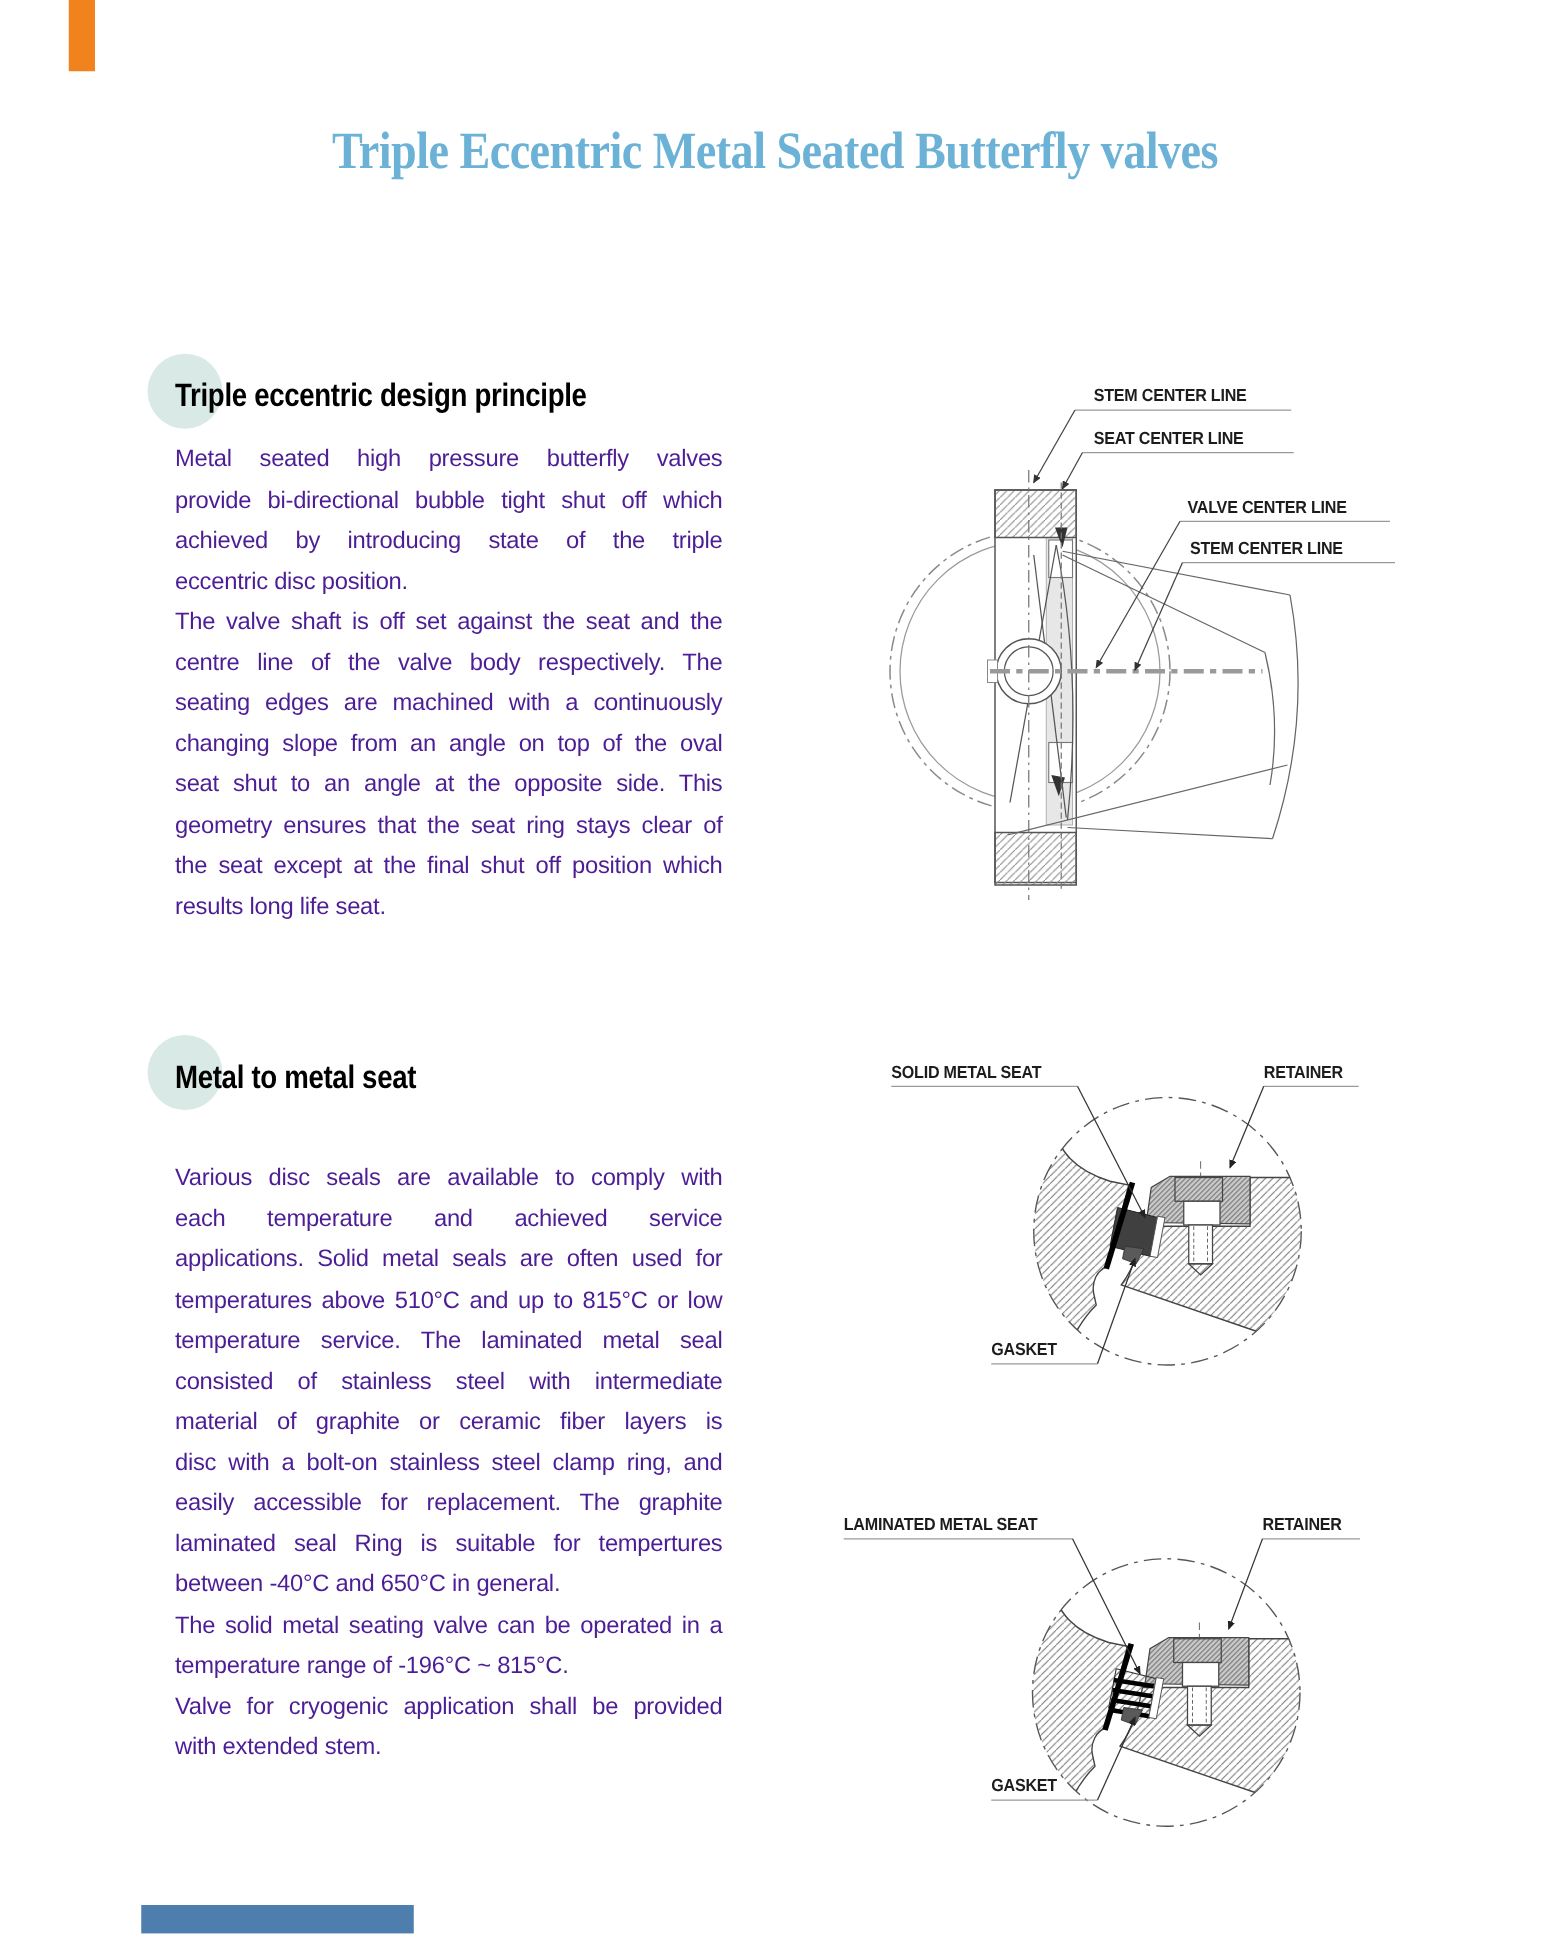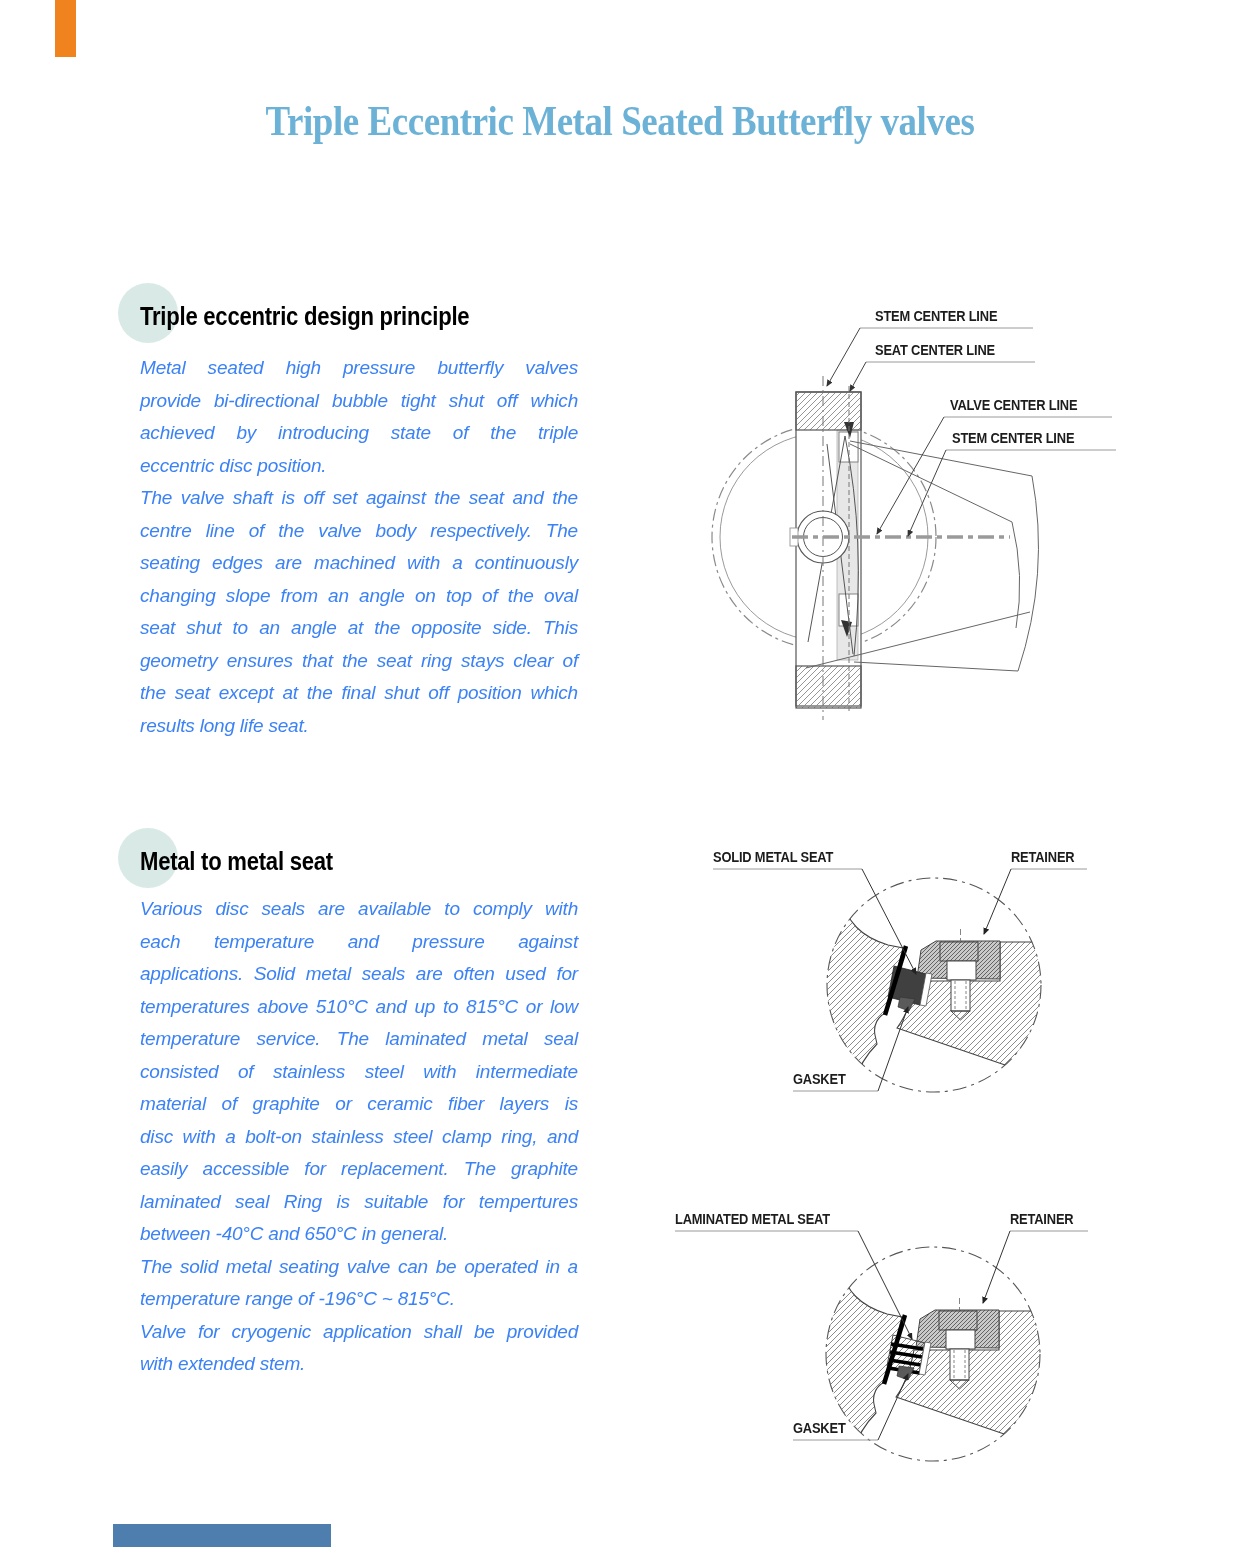--- a/index.html
+++ b/index.html
@@ -10,21 +10,21 @@
   .footer-bar{position:absolute;left:113px;top:1524px;width:218px;height:23px;background:var(--c-blue,#4d7eae);}
 
   .doc-title{position:absolute;left:0;top:96px;width:1240px;text-align:center;
              font-family:"Liberation Serif",serif;font-weight:bold;font-size:42px;line-height:50px;
              color:var(--c-title,#6cb2d6);transform:scaleX(.88);letter-spacing:-0.5px;}
 
   .sec-circle{position:absolute;width:60px;height:60px;border-radius:50%;background:var(--c-circle,#d9eae6);}
   .sec-heading{position:absolute;font-weight:bold;font-size:26px;color:#000;white-space:nowrap;
                transform:scaleX(.85);transform-origin:left center;letter-spacing:-0.3px;}
 
-  .body-col{position:absolute;left:140px;width:438px;font-size:19px;letter-spacing:-0.2px;color:#3b82f6;font-style:italic;}
+  .body-col{position:absolute;left:140px;width:438px;font-size:19px;letter-spacing:-0.2px;color:#4c1d95;}
   .bline{height:32.5px;line-height:32.5px;text-align:justify;text-align-last:justify;white-space:nowrap;overflow:visible;}
   .bline.end{text-align-last:left;}
 
   .diagram{position:absolute;}
   .diagram svg{position:absolute;left:0;top:0;}
   .dlabel{position:absolute;font-size:14px;font-weight:bold;color:#1c1c1c;letter-spacing:-0.2px;white-space:nowrap;
           transform:scaleX(.92);transform-origin:left center;}
 </style>
 </head>
 <body>
@@ -47,23 +47,23 @@
       <div class="bline">seating edges are machined with a continuously</div>
       <div class="bline">changing slope from an angle on top of the oval</div>
       <div class="bline">seat shut to an angle at the opposite side. This</div>
       <div class="bline">geometry ensures that the seat ring stays clear of</div>
       <div class="bline">the seat except at the final shut off position which</div>
       <div class="bline end">results long life seat.</div>
     </div>
 
   <div class="sec-circle" style="left:118px;top:828px;"></div>
   <div class="sec-heading" style="left:140px;top:846px;">Metal to metal seat</div>
-  <div class="body-col" style="top:893px;">
+  <div class="body-col" style="top:927px;">
       <div class="bline">Various disc seals are available to comply with</div>
-      <div class="bline">each temperature and pressure against</div>
+      <div class="bline">each temperature and achieved service</div>
       <div class="bline">applications. Solid metal seals are often used for</div>
       <div class="bline">temperatures above 510°C and up to 815°C or low</div>
       <div class="bline">temperature service. The laminated metal seal</div>
       <div class="bline">consisted of stainless steel with intermediate</div>
       <div class="bline">material of graphite or ceramic fiber layers is</div>
       <div class="bline">disc with a bolt-on stainless steel clamp ring, and</div>
       <div class="bline">easily accessible for replacement. The graphite</div>
       <div class="bline">laminated seal Ring is suitable for tempertures</div>
       <div class="bline end">between -40°C and 650°C in general.</div>
       <div class="bline">The solid metal seating valve can be operated in a</div>

